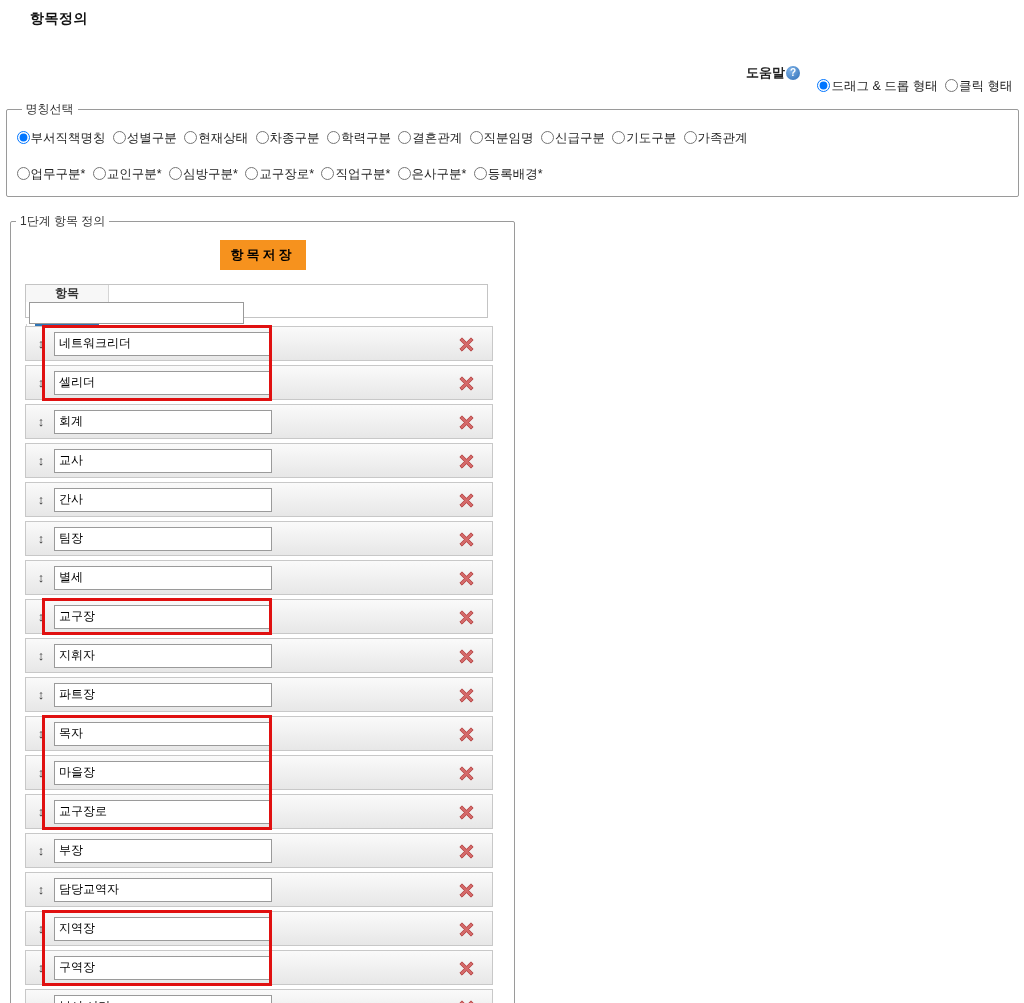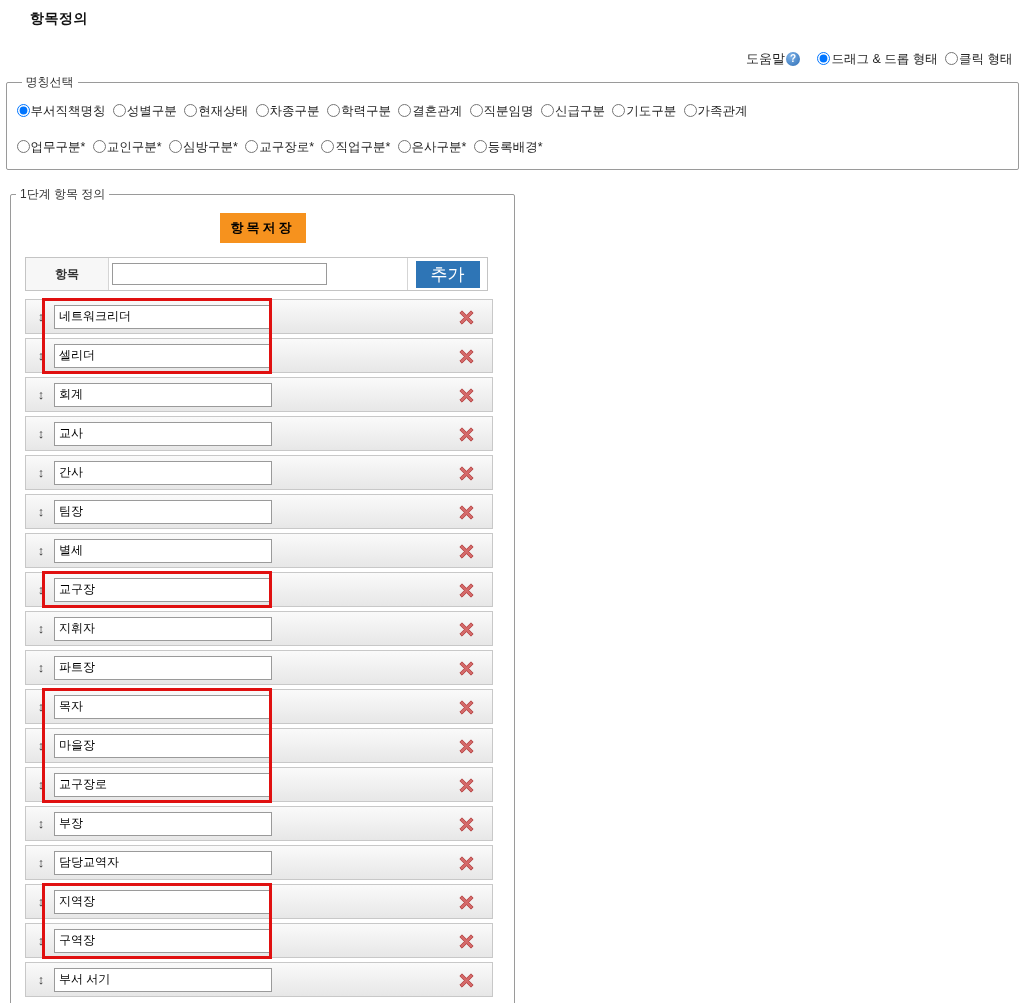--- a/index.html
+++ b/index.html
@@ -13,28 +13,28 @@
 
   .page-title {
     font-size:14px; font-weight:bold; color:#111;
     margin:4px 0 0 25px; letter-spacing:0.5px;
   }
 
   .help-row {
     width:1013px; margin:0 auto; text-align:right;
     padding:22px 2px 6px 0; white-space:nowrap;
   }
-  .help-label { font-weight:normal; font-size:13px; color:#222; vertical-align:middle; }
+  .help-label { font-weight:bold; font-size:13px; color:#222; vertical-align:middle; }
   .help-icon {
     display:inline-block; width:14px; height:14px; border-radius:50%;
     background:radial-gradient(circle at 35% 30%, #7fb3e8, #2d6db5);
     color:#fff; font-size:10px; font-weight:bold; line-height:14px;
     text-align:center; vertical-align:middle; margin-left:1px;
   }
-  .mode-options { display:inline-block; margin-left:14px; vertical-align:middle; }
+  .mode-options { display:inline-block; margin-left:14px; vertical-align:middle;margin-top:28px; }
 
   .radio-opt { white-space:nowrap; margin-right:4px; cursor:default; }
   .radio-opt input[type=radio] { width:13px; height:13px; margin:0 1px 0 0; vertical-align:-2px; }
   .radio-label { font-size:12.5px; color:#222; }
 
   fieldset {
     border:1px solid #9a9a9a; border-radius:2px;
     margin:0 auto; padding:0;
   }
   legend { font-size:12px; color:#333; padding:0 4px; margin-left:5px; }
@@ -47,21 +47,21 @@
 
   .save-button {
     display:block; margin:4px auto 0 auto;
     width:86px; height:30px; background:#F6921E; border:none;
     color:#000000; font-weight:bold; font-size:13px; letter-spacing:3px;
     font-family:inherit; cursor:pointer;
   }
 
   .add-row {
     width:463px; height:34px; margin:14px 0 0 14px;
-    border:1px solid #c4c4c4; display:flex; align-items:stretch; background:#fff;
+    border:1px solid #c4c4c4; display:flex; align-items:stretch; background:#fff;flex-direction:column;
   }
   .add-row .label-cell {
     width:83px; background:#f7f7f7; border-right:1px solid #d5d5d5;
     display:flex; align-items:center; justify-content:center;
     font-weight:bold; color:#333;
   }
   .add-row .input-cell { flex:1; display:flex; align-items:center; padding-left:3px; }
   .add-row .input-cell input {
     width:215px; height:22px; border:1px solid #9a9a9a;
     font-size:12px; padding:1px 4px; font-family:inherit;

